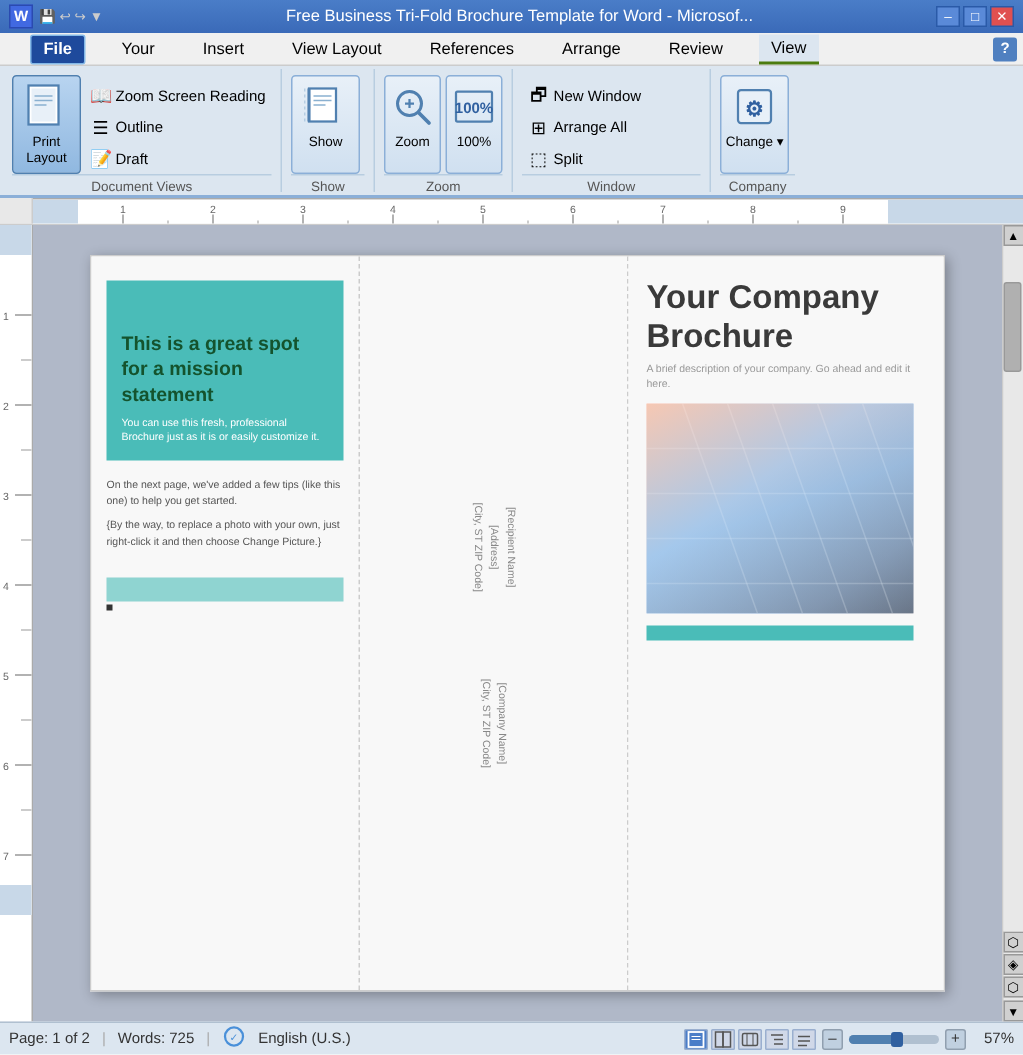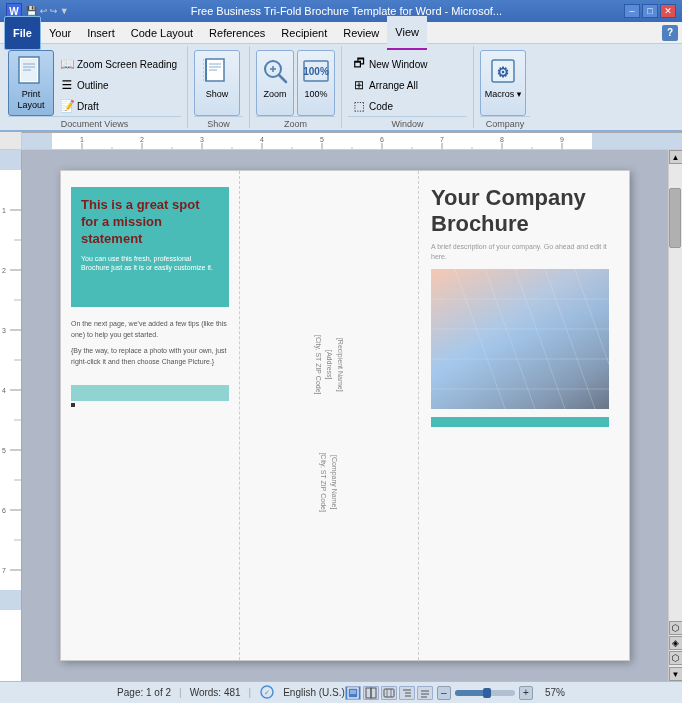--- a/index.html
+++ b/index.html
@@ -29,23 +29,24 @@
       height: 22px;
       display: flex;
       align-items: center;
       border-bottom: 1px solid #ccc;
       padding: 0 4px;
       font-size: 11px;
     }
     .menu-item {
       padding: 2px 8px;
       cursor: pointer;
-      height: 34px;
-      display: flex;
-      align-items: center;
+      height: 20px;
+      display: flex;
+      align-items: center;
+      margin-left: 16px;
     }
     .menu-item.active { background: #cce4f7; border: 1px solid #84b9e8; }
 
     
     .ribbon {
       background: #dce6f0;
       border-bottom: 2px solid #8bafd8;
       display: flex;
       align-items: stretch;
       padding: 2px 4px;
@@ -195,21 +196,21 @@
     .panel:last-child { border-right: none; }
 
     
     .panel1 { background: #f8f8f8; }
     .green-box {
       background: #4abcb8;
       margin: 16px 10px 8px 10px;
       padding: 10px;
       min-height: 120px;
     }
-    .green-box-title { font-size: 13px; font-weight: bold; color: #7f1d1d; line-height: 1.3; }
+    .green-box-title { font-size: 13px; font-weight: bold; color: #14532d; line-height: 1.3; margin-top: 24px; }
     .green-box-sub { font-size: 7px; color: white; margin-top: 6px; line-height: 1.4; }
     .panel1-text { font-size: 7px; color: #555; padding: 4px 10px; line-height: 1.5; }
     .panel1-text p { margin-bottom: 6px; }
 
     
     .panel2 { background: #f8f8f8; display: flex; flex-direction: column; justify-content: center; align-items: center; }
     .address-block { transform: rotate(90deg); font-size: 7px; color: #888; text-align: center; line-height: 1.6; white-space: nowrap; margin: 20px 0; }
     .return-address { transform: rotate(90deg); font-size: 7px; color: #888; text-align: center; line-height: 1.6; white-space: nowrap; margin: 10px 0; }
 
     
@@ -231,21 +232,21 @@
       background: linear-gradient(160deg, rgba(255,200,180,0.5) 0%, rgba(160,200,240,0.5) 50%, rgba(120,140,160,0.3) 100%);
     }
 
     
     .status-bar {
       background: #dce6f0;
       height: 22px;
       border-top: 1px solid #b0c0d0;
       display: flex;
       align-items: center;
-      justify-content: center;
+      justify-content: space-between;
       padding: 0 6px;
       font-size: 10px;
       color: #333;
     }
     .status-left { display: flex; align-items: center; gap: 8px; }
     .status-right { display: flex; align-items: center; gap: 4px; }
     .status-separator { color: #aaa; }
     .zoom-slider { display: flex; align-items: center; gap: 2px; }
     .zoom-minus, .zoom-plus { width: 14px; height: 14px; background: #c0d0e0; border: 1px solid #909faf; border-radius: 2px; display: flex; align-items: center; justify-content: center; font-size: 10px; cursor: pointer; }
     .zoom-track { width: 60px; height: 6px; background: #b0c0d0; border-radius: 3px; position: relative; margin: 0 2px; }
@@ -270,25 +271,25 @@
     <div class="title-btn">–</div>
     <div class="title-btn">□</div>
     <div class="title-btn close">✕</div>
   </div>
 </div>
 
 <div class="menu-bar">
   <div class="menu-item active" style="background:#1e4a9c;color:white;font-weight:bold;border-radius:2px;">File</div>
   <div class="menu-item">Your</div>
   <div class="menu-item">Insert</div>
-  <div class="menu-item">Code Layout</div>
+  <div class="menu-item">View Layout</div>
   <div class="menu-item">References</div>
-  <div class="menu-item">Recipient</div>
+  <div class="menu-item">Arrange</div>
   <div class="menu-item">Review</div>
-  <div class="menu-item" style="background:#dce6f0;border-bottom:2px solid #a21caf;">View</div>
+  <div class="menu-item" style="background:#dce6f0;border-bottom:2px solid #4d7c0f;">View</div>
   <div style="flex:1;"></div>
   <div style="display:flex;gap:4px;align-items:center;">
     <span style="width:16px;height:16px;background:#5080c0;color:white;border-radius:2px;display:flex;align-items:center;justify-content:center;font-size:10px;font-weight:bold;">?</span>
   </div>
 </div>
 
 <div class="ribbon">
 
   <div class="ribbon-group">
     <div class="ribbon-group-content">
@@ -373,37 +374,37 @@
         <div class="ribbon-btn-small">
           <span class="ribbon-small-icon">🗗</span>
           <span>New Window</span>
         </div>
         <div class="ribbon-btn-small">
           <span class="ribbon-small-icon">⊞</span>
           <span>Arrange All</span>
         </div>
         <div class="ribbon-btn-small">
           <span class="ribbon-small-icon">⬚</span>
-          <span>Code</span>
+          <span>Split</span>
         </div>
       </div>
     </div>
     <div class="ribbon-group-label">Window</div>
   </div>
 
   <div class="ribbon-group" style="min-width:60px;border-right:none;">
     <div class="ribbon-group-content">
       <div class="ribbon-btn-large">
         <div class="ribbon-icon-large">
           <svg width="28" height="28" viewBox="0 0 28 28">
             <rect x="3" y="3" width="22" height="22" fill="#e8f0f8" stroke="#5080b0" stroke-width="1.5" rx="2"></rect>
             <text x="14" y="20" text-anchor="middle" font-size="14" font-weight="bold" fill="#3060a0">⚙</text>
           </svg>
         </div>
-        <span>Macros ▾</span>
+        <span>Change ▾</span>
       </div>
     </div>
     <div class="ribbon-group-label">Company</div>
   </div>
 </div>
 
 <div class="ruler-area">
   <div class="ruler-corner"></div>
   <div class="ruler-h">
     <svg width="100%" height="18">
@@ -551,21 +552,21 @@
       <div style="width:14px;height:14px;background:#d0d0d0;border:1px solid #999;display:flex;align-items:center;justify-content:center;font-size:9px;cursor:pointer;">⬡</div>
     </div>
     <div class="scroll-arrow">▼</div>
   </div>
 </div>
 
 <div class="status-bar">
   <div class="status-left">
     <span>Page: 1 of 2</span>
     <span class="status-separator">|</span>
-    <span>Words: 481</span>
+    <span>Words: 725</span>
     <span class="status-separator">|</span>
     <span style="cursor:pointer;">
       <svg width="16" height="14" viewBox="0 0 16 14">
         <circle cx="8" cy="7" r="6" fill="none" stroke="#4a90d9" stroke-width="1.5"></circle>
         <text x="8" y="10" text-anchor="middle" font-size="7" fill="#4a90d9">✓</text>
       </svg>
     </span>
     <span style="cursor:pointer;">English (U.S.)</span>
   </div>
   <div class="status-right">

